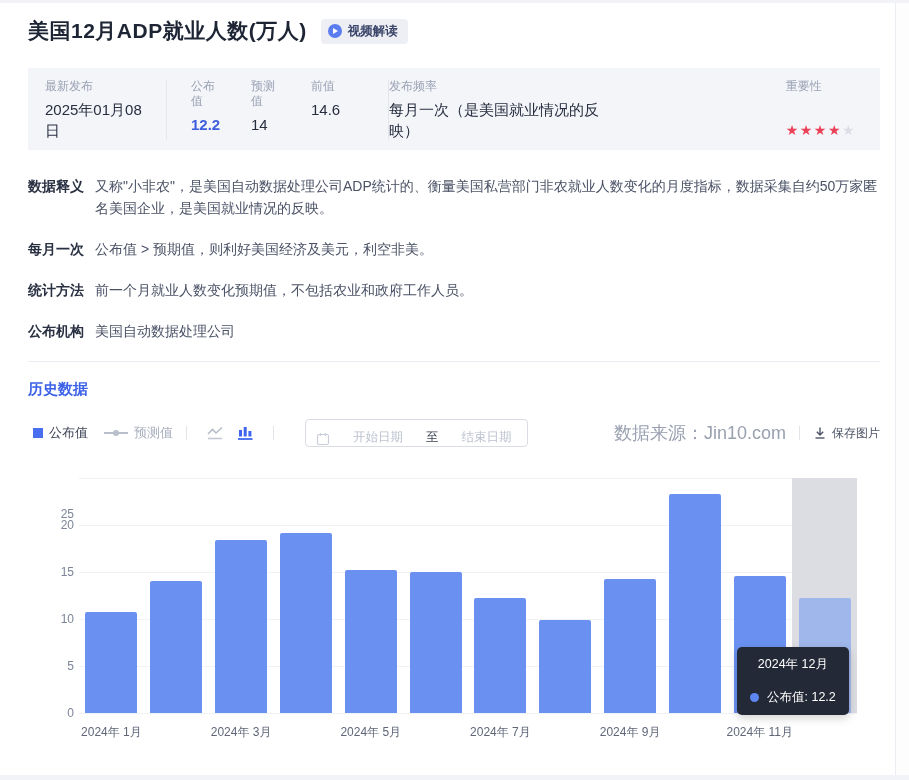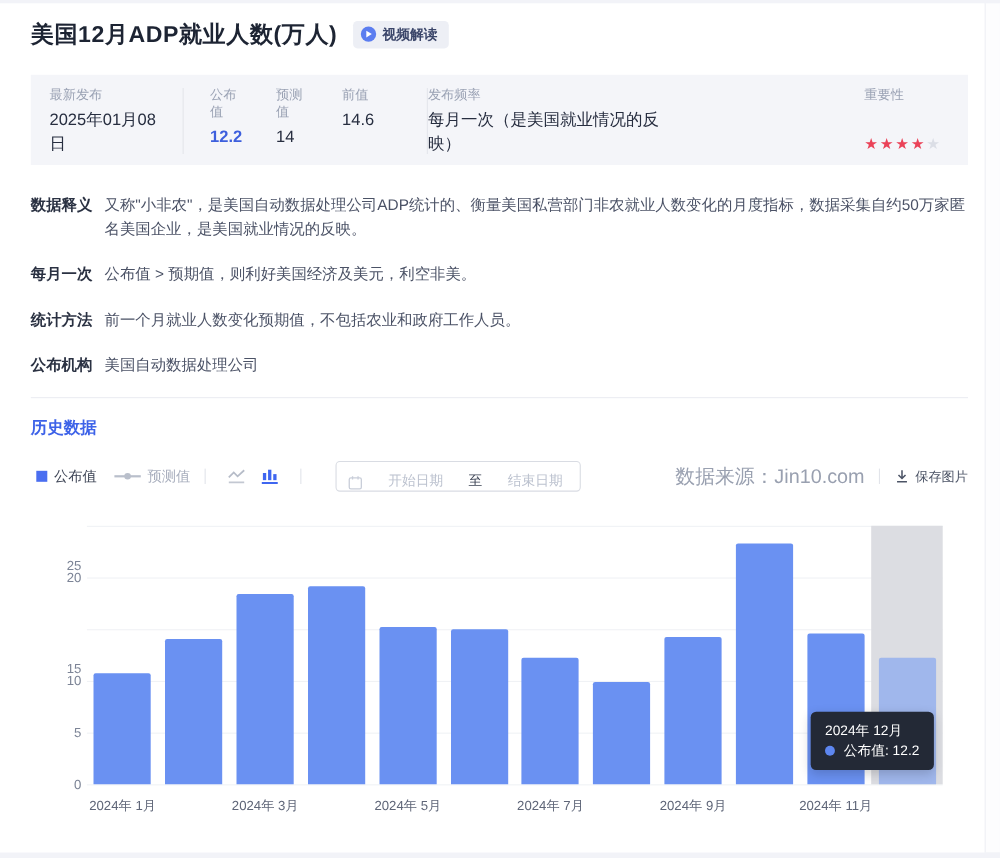--- a/index.html
+++ b/index.html
@@ -78,21 +78,21 @@
 
   
   .chart{position:relative;margin-top:16px;height:300px;}
   .gridline{position:absolute;height:1px;background:#f0f2f5;}
   .ylabel{position:absolute;left:0;width:46px;text-align:right;font-size:12px;color:#7c8496;line-height:16px;}
   .xlabel{position:absolute;width:110px;text-align:center;font-size:12px;color:#5f6678;}
   .band{position:absolute;}
   .bar{position:absolute;border-radius:2px 2px 0 0;cursor:pointer;}
   .tooltip{position:absolute;left:709px;top:184px;background:var(--tooltip-bg,#232936);color:#fff;
     border-radius:5px;padding:9px 13px;font-size:12.5px;z-index:10;box-shadow:0 3px 10px rgba(0,0,0,.18);white-space:nowrap;}
-  .tt-title{margin-bottom:1px;}
+  .tt-title{margin-bottom:16px;text-align:center;}
   .tt-row{display:flex;align-items:center;gap:8px;}
   .tt-dot{width:9px;height:9px;border-radius:50%;background:#5d86f0;flex:0 0 auto;}
 </style>
 </head>
 <body>
 
 <div class="strip-top"></div>
 <div class="strip-right"></div>
 <div class="strip-bottom"></div>
 
@@ -214,21 +214,21 @@
         <span>公布值: 12.2</span>
       </div>
     </div>
   <div class="gridline" style="left: 51px; top: 250px; width: 778px; background: rgb(240, 242, 245);"></div>
       <div class="ylabel" style="top: 242px;">0</div>
       <div class="gridline" style="left: 51px; top: 203px; width: 778px; background: rgb(240, 242, 245);"></div>
       <div class="ylabel" style="top: 195px;">5</div>
       <div class="gridline" style="left: 51px; top: 156px; width: 778px; background: rgb(240, 242, 245);"></div>
       <div class="ylabel" style="top: 148px;">10</div>
       <div class="gridline" style="left: 51px; top: 109px; width: 778px; background: rgb(240, 242, 245);"></div>
-      <div class="ylabel" style="top: 101px; margin-top: 36px;">15</div>
+      <div class="ylabel" style="top: 101px;">15</div>
       <div class="gridline" style="left: 51px; top: 62px; width: 778px; background: rgb(240, 242, 245);"></div>
       <div class="ylabel" style="top: 54px;">20</div>
       <div class="gridline" style="left: 51px; top: 15px; width: 778px; background: rgb(240, 242, 245);"></div>
       <div class="ylabel" style="top: 7px; margin-top: 36px;">25</div>
       <div class="band" style="left: 764.167px; top: 15px; width: 64.8333px; height: 235px; background: rgb(220, 221, 226);"></div>
       <div class="bar" style="left: 57.4167px; top: 149.42px; width: 52px; height: 100.58px; background: rgb(106, 145, 242);"></div>
       <div class="bar" style="left: 122.25px; top: 118.4px; width: 52px; height: 131.6px; background: rgb(106, 145, 242);"></div>
       <div class="bar" style="left: 187.083px; top: 77.04px; width: 52px; height: 172.96px; background: rgb(106, 145, 242);"></div>
       <div class="bar" style="left: 251.917px; top: 69.52px; width: 52px; height: 180.48px; background: rgb(106, 145, 242);"></div>
       <div class="bar" style="left: 316.75px; top: 107.12px; width: 52px; height: 142.88px; background: rgb(106, 145, 242);"></div>

